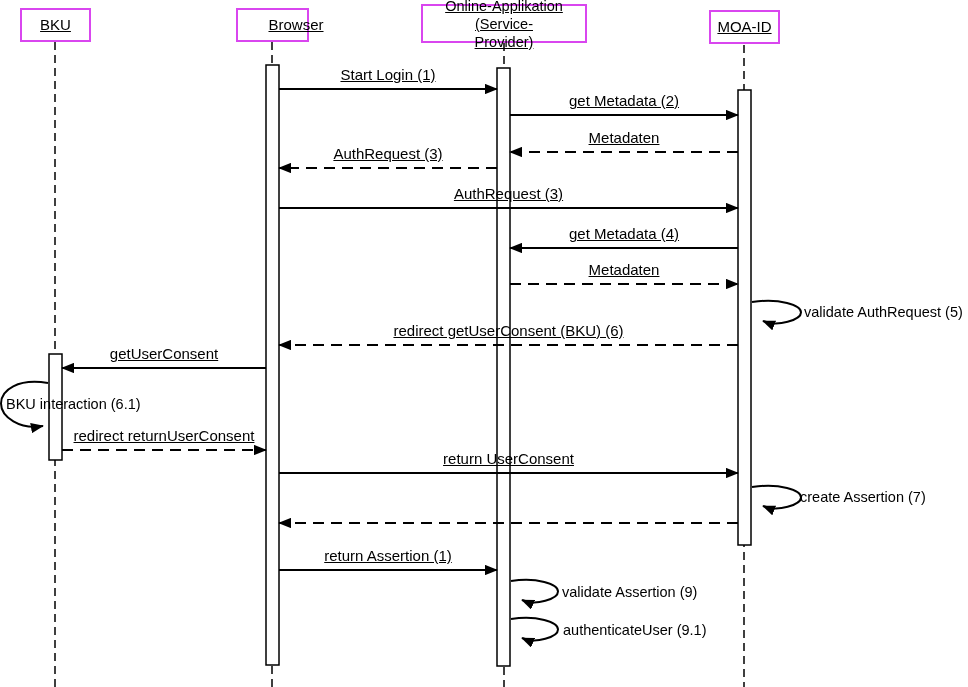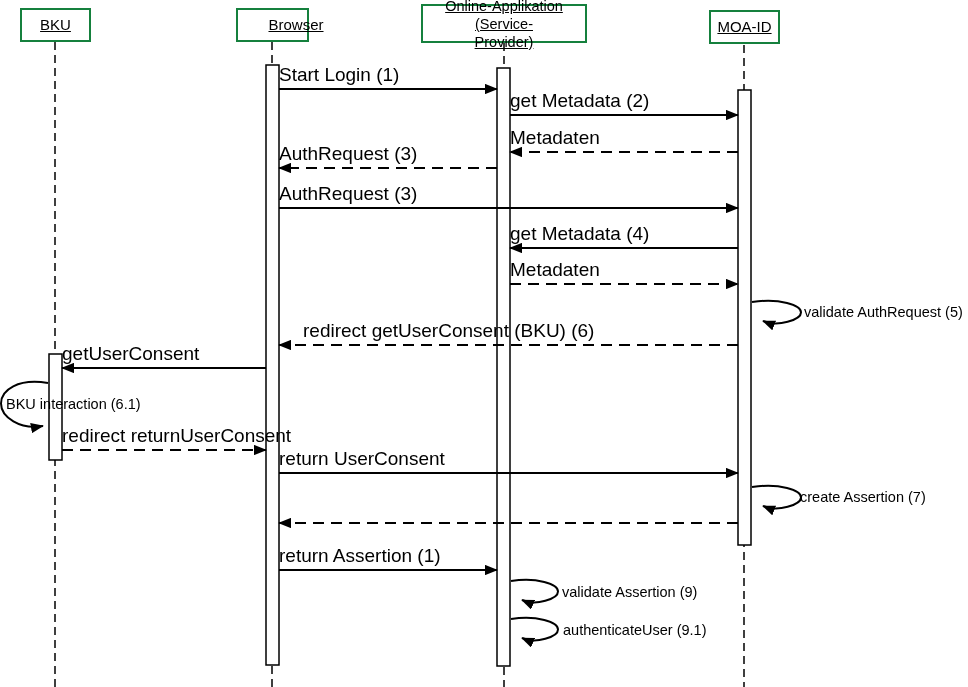--- a/index.html
+++ b/index.html
@@ -2,28 +2,28 @@
 <html><head>
 <meta charset="utf-8">
 <style>
   html,body{margin:0;padding:0;background:#fff;}
   #stage{
     position:relative;width:968px;height:687px;background:#fff;overflow:hidden;
     font-family:"Liberation Sans",sans-serif;color:#000;
   }
   #diagram-svg{position:absolute;left:0;top:0;z-index:1;}
   .actor-box{
-    position:absolute;z-index:3;background:#fff;border:2px solid #15803d;
+    position:absolute;z-index:3;background:#fff;border:2px solid #d946ef;
     display:flex;flex-direction:column;align-items:center;justify-content:center;
     font-size:15px;text-align:center;line-height:18px;box-sizing:border-box;
   }
   .actor-box .u{text-decoration:underline;}
   .msg-label{
-    position:absolute;z-index:2;font-size:19px;line-height:18px;height:18px;
-    white-space:nowrap;
+    position:absolute;z-index:2;font-size:15px;line-height:18px;height:18px;
+    text-align:center;white-space:nowrap;text-decoration:underline;
   }
   .loop-label{
     position:absolute;z-index:2;font-size:14.5px;line-height:18px;height:18px;
     text-align:left;white-space:nowrap;
   }
 </style>
 </head>
 <body>
 
 <div id="stage">
@@ -91,21 +91,21 @@
     <span class="u">MOA-ID</span>
   </div>
 
   <div class="msg-label" style="left:279px;width:218px;top:66px;">Start Login (1)</div>
   <div class="msg-label" style="left:510px;width:228px;top:92px;">get Metadata (2)</div>
   <div class="msg-label" style="left:510px;width:228px;top:129px;">Metadaten</div>
   <div class="msg-label" style="left:279px;width:218px;top:145px;">AuthRequest (3)</div>
   <div class="msg-label" style="left:279px;width:459px;top:185px;">AuthRequest (3)</div>
   <div class="msg-label" style="left:510px;width:228px;top:225px;">get Metadata (4)</div>
   <div class="msg-label" style="left:510px;width:228px;top:261px;">Metadaten</div>
-  <div class="msg-label" style="left:279px;width:459px;top:322px;padding-left:24px;">redirect getUserConsent (BKU) (6)</div>
+  <div class="msg-label" style="left:279px;width:459px;top:322px;">redirect getUserConsent (BKU) (6)</div>
   <div class="msg-label" style="left:62px;width:204px;top:345px;">getUserConsent</div>
   <div class="msg-label" style="left:62px;width:204px;top:427px;">redirect returnUserConsent</div>
   <div class="msg-label" style="left:279px;width:459px;top:450px;">return UserConsent</div>
   <div class="msg-label" style="left:279px;width:218px;top:547px;">return Assertion (1)</div>
 
   <div class="loop-label" style="left:804px;top:303px;">validate AuthRequest (5)</div>
   <div class="loop-label" style="left:6px;top:395px;">BKU interaction (6.1)</div>
   <div class="loop-label" style="left:800px;top:488px;text-align:center;">create Assertion (7)</div>
   <div class="loop-label" style="left:562px;top:583px;">validate Assertion (9)</div>
   <div class="loop-label" style="left:563px;top:621px;">authenticateUser (9.1)</div>

